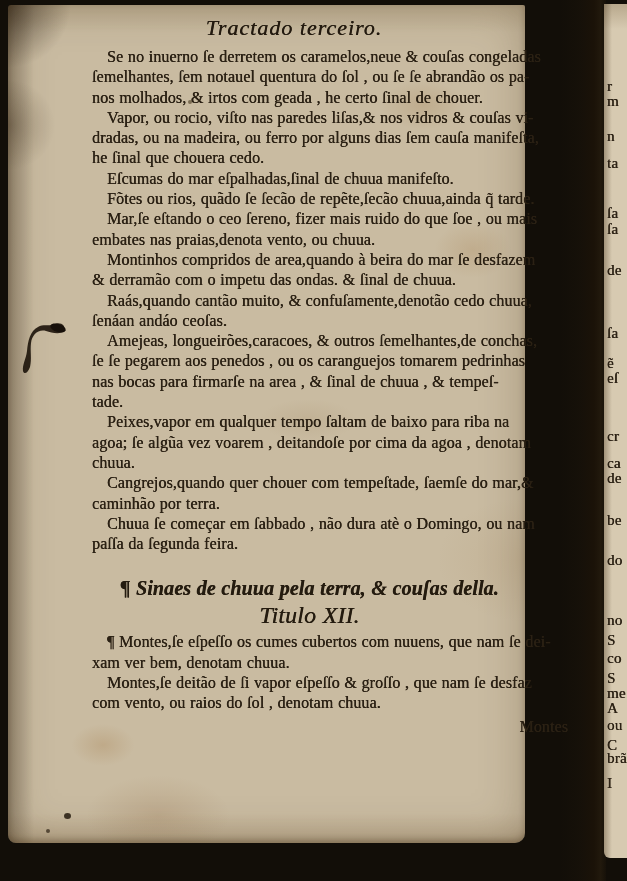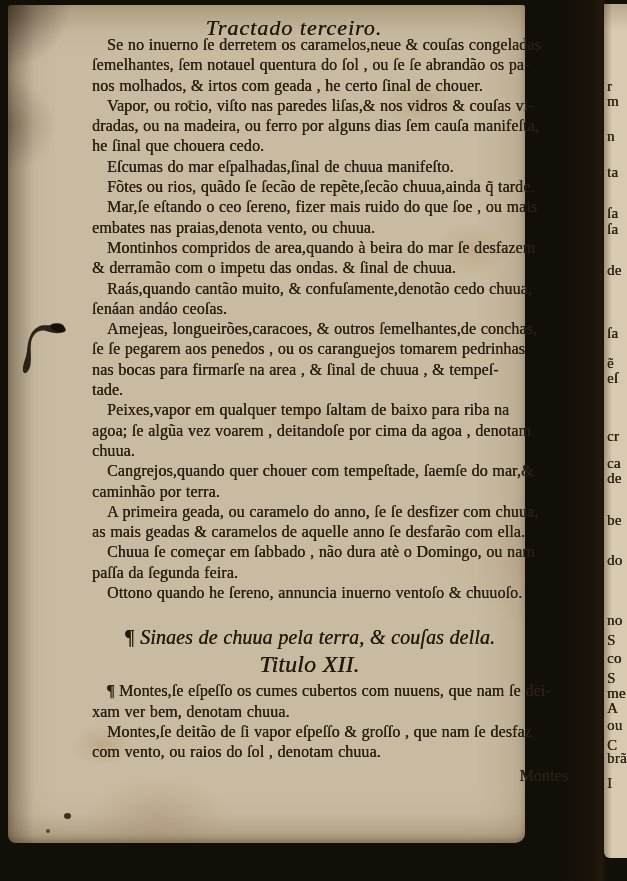--- a/index.html
+++ b/index.html
@@ -65,40 +65,41 @@
   }
   
   .running-header{
     position:absolute;left:40px;top:10px;width:492px;
     text-align:center;
     font-style:italic;font-size:22px;color:#231a0f;
     letter-spacing:1px;
     text-shadow:.3px 0 0 currentColor;
   }
   .textcol{
-    position:absolute;left:84px;top:30px;width:490px;
+    position:absolute;left:84px;top:42px;width:490px;
     font-size:16px;line-height:20.3px;
     color:#2b2114;
     letter-spacing:.1px;
     word-spacing:.5px;
     text-shadow:.3px 0 0 currentColor;
   }
   .textcol p{
     margin:0;
     white-space:pre-line;
     text-indent:15px;
   }
   .section-heading{
     margin-top:21px !important;
     text-indent:0 !important;
     text-align:center;
     margin-left:-55px !important;
     font-style:italic;
     font-size:20px;line-height:26px;
     color:#241b0f;
+    font-weight:bold;
   }
   .section-sub{
     text-indent:0 !important;
     text-align:center;
     margin-left:-55px !important;
     font-style:italic;
     font-size:24px;line-height:28px;
     margin-bottom:3px !important;
     color:#241b0f;
   }
@@ -143,25 +144,22 @@
 ſenáan andáo ceoſas.</p>
       <p>Amejeas, longueirões,caracoes, &amp; outros ſemelhantes,de conchas,
 ſe ſe pegarem aos penedos , ou os caranguejos tomarem pedrinhas
 nas bocas para firmarſe na area , &amp; ſinal de chuua , &amp; tempeſ-
 tade.</p>
       <p>Peixes,vapor em qualquer tempo ſaltam  de baixo para riba na
 agoa; ſe algũa vez voarem , deitandoſe  por cima da agoa , denotam
 chuua.</p>
       <p>Cangrejos,quando quer chouer com tempeſtade, ſaemſe do mar,&amp;
 caminhão por terra.</p>
-      <p>A primeira geada, ou caramelo do anno, ſe ſe desfizer com chuua,
-as mais geadas &amp; caramelos de aquelle anno ſe desfarão com ella.</p>
       <p>Chuua ſe começar em ſabbado ,  não dura atè o Domingo, ou nam
 paſſa da ſegunda feira.</p>
-      <p>Ottono quando he ſereno, annuncia inuerno ventoſo &amp; chuuoſo.</p>
 
       <p class="section-heading">¶ Sinaes de chuua pela terra, &amp; couſas della.</p>
       <p class="section-sub">Titulo XII.</p>
 
       <p class="after-sub">¶ Montes,ſe eſpeſſo os cumes cubertos com nuuens, que nam ſe dei-
 xam ver bem, denotam chuua.</p>
       <p>Montes,ſe deitão de ſi vapor  eſpeſſo &amp; groſſo ,  que nam ſe desfaz
 com vento, ou raios do ſol , denotam chuua.</p>
 
       <p class="catchword">Montes</p>
@@ -175,21 +173,21 @@
     <div class="dot2"></div>
     <div class="dot3"></div>
   </div>
 
   <div class="gutter"></div>
 
   <div class="facing">
     <span class="fragment" style="top:74px">r</span>
     <span class="fragment" style="top:89px">m</span>
     <span class="fragment" style="top:124px">n</span>
-    <span class="fragment" style="top:160px">ta</span>
+    <span class="fragment" style="top:151px">ta</span>
     <span class="fragment" style="top:201px">ſa</span>
     <span class="fragment" style="top:217px">ſa</span>
     <span class="fragment" style="top:258px">de</span>
     <span class="fragment" style="top:321px">ſa</span>
     <span class="fragment" style="top:351px">ẽ</span>
     <span class="fragment" style="top:366px">eſ</span>
     <span class="fragment" style="top:424px">cr</span>
     <span class="fragment" style="top:451px">ca</span>
     <span class="fragment" style="top:466px">de</span>
     <span class="fragment" style="top:508px">be</span>

